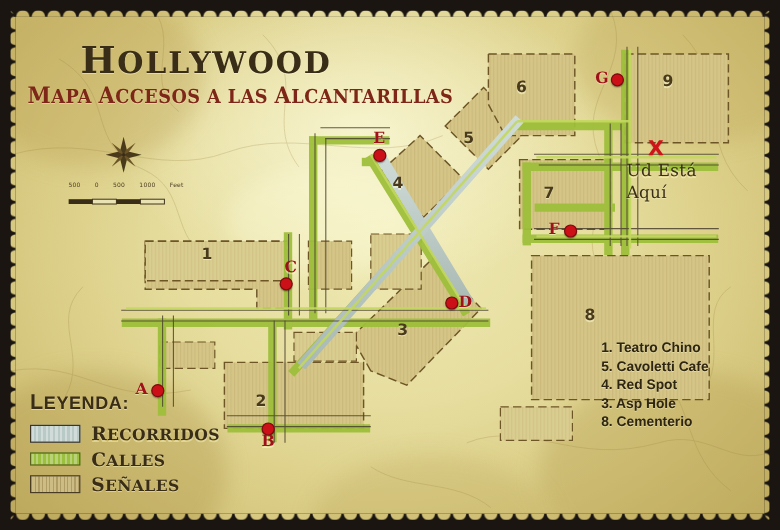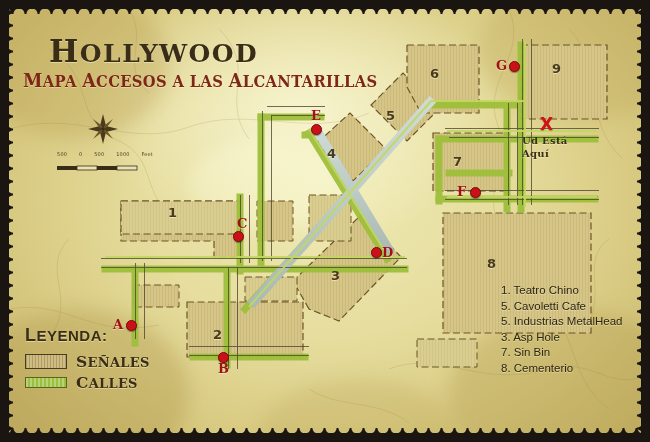--- a/index.html
+++ b/index.html
@@ -36,21 +36,21 @@
       radial-gradient(ellipse 420px 330px at 50% 45%, #efeab4 0%, #e6dd9e 42%, #d9cb83 72%, #c9b86c 100%),
       linear-gradient(135deg,#ded493 0%,#d5c87e 100%);
     overflow:hidden;
   }
   
   .stain{position:absolute;border-radius:50%;filter:blur(9px);pointer-events:none;}
   .crack{position:absolute;pointer-events:none;opacity:.30;}
 
   
   .title{
-    position:absolute;left:40px;top:24px;
+    position:absolute;left:58px;top:24px;
     font-family:"DejaVu Serif", serif;
     font-size:25px;font-weight:700;letter-spacing:1.5px;
     color:#3a2d18;
     text-shadow:0 1px 0 rgba(255,255,210,.45);
     z-index:20;
     text-align:right;
   }
   .title .cap{font-size:31px;}
   .subtitle{
     position:absolute;left:14px;top:60px;
@@ -94,21 +94,21 @@
     color:#4a3a1c;text-shadow:0 1px 0 rgba(255,255,215,.5);
   }
 
   
   #you-are-here{position:absolute;z-index:32;}
   #yah-x{
     font-family:"DejaVu Sans", sans-serif;font-weight:700;font-size:17px;
     color:#d01219;line-height:1;text-shadow:0 1px 1px rgba(90,0,0,.3);
   }
   #yah-label{
-    font-family:"DejaVu Serif", serif;font-weight:700;font-size:10px;
+    font-family:"DejaVu Serif", serif;font-weight:400;font-size:14px;
     color:#3a2d18;line-height:1.25;letter-spacing:.3px;
     text-shadow:0 1px 0 rgba(255,255,215,.45);
   }
 
   
   #legend{position:absolute;left:16px;top:316px;z-index:30;}
   #legend-title{
     font-family:Liberation Sans, sans-serif;font-weight:700;font-size:15px;
     color:#3a2d18;letter-spacing:.5px;margin-bottom:5px;
     text-shadow:0 1px 0 rgba(255,255,215,.45);
@@ -127,21 +127,21 @@
   .leg-label{
     font-family:"DejaVu Serif", serif;font-weight:700;font-size:13px;
     color:#3a2d18;letter-spacing:.3px;white-space:nowrap;
     text-shadow:0 1px 0 rgba(255,255,215,.4);
   }
   .leg-label .cap{font-size:15.5px;}
 
   
   #index-list{position:absolute;left:492px;top:274px;z-index:30;}
   .idx-item{
-    font-family:"Liberation Sans", sans-serif;font-weight:400;font-size:11.5px;
+    font-family:"Liberation Sans", sans-serif;font-weight:700;font-size:11.5px;
     color:#2e2512;line-height:15.6px;white-space:nowrap;
     text-shadow:0 1px 0 rgba(255,255,215,.4);
   }
 </style>
 </head>
 <body>
 
 <div id="map-root">
 
   <div id="parchment">
@@ -380,45 +380,51 @@
         <div>Aquí</div>
       </div>
     </div>
 
     <div id="legend">
       <div id="legend-title">
         <span class="cap">L</span>EYENDA:
         
       </div>
 
+      <div class="leg-row">
+        <div class="leg-sw sw-recorridos"></div>
+        <div class="leg-label">
+          <span class="cap">R</span>ECORRIDOS
+          
+        </div>
+      </div>
+
+      <div class="leg-row">
+        <div class="leg-sw sw-calles"></div>
+        <div class="leg-label">
+          <span class="cap">C</span>ALLES
+          
+        </div>
+      </div>
 
       <div class="leg-row">
         <div class="leg-sw sw-senales"></div>
         <div class="leg-label">
           <span class="cap">S</span>EÑALES
           
         </div>
       </div>
 
-      <div class="leg-row">
-        <div class="leg-sw sw-calles"></div>
-        <div class="leg-label">
-          <span class="cap">C</span>ALLES
-          
-        </div>
-      </div>
-
     </div>
 
     <div id="index-list">
       <div class="idx-item">1. Teatro Chino</div>
       <div class="idx-item">5. Cavoletti Cafe</div>
-      <div class="idx-item">5. Industrias MetalHead</div>
+      <div class="idx-item">4. Red Spot</div>
       <div class="idx-item">3. Asp Hole</div>
-      <div class="idx-item">7. Sin Bin</div>
       <div class="idx-item">8. Cementerio</div>
     </div>
 
   </div>
 
   <div class="frame-edge frame-top"></div>
   <div class="frame-edge frame-bottom"></div>
   <div class="frame-edge frame-left"></div>
   <div class="frame-edge frame-right"></div>
 

